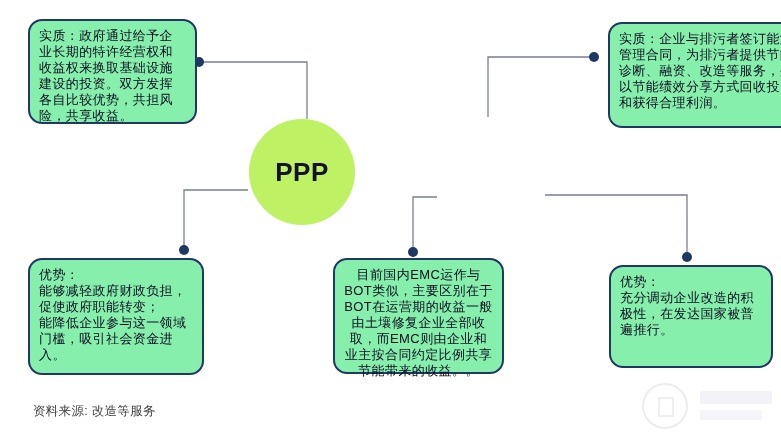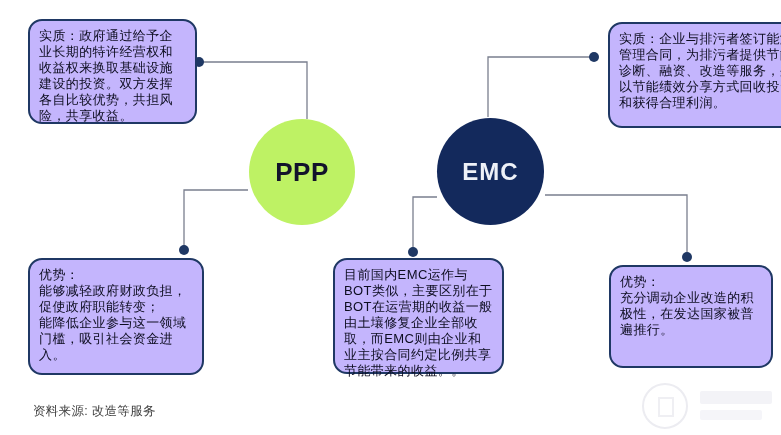--- a/index.html
+++ b/index.html
@@ -8,21 +8,21 @@
     width:781px;height:435px;
     background:#ffffff;
     font-family:"Liberation Sans","DejaVu Sans",sans-serif;
     overflow:hidden;
   }
   .connectors{position:absolute;left:0;top:0;width:781px;height:435px;}
   .box{
     position:absolute;
     border:2.5px solid #1F3864;
     border-radius:14px;
-    background:#c4b5fd;
+    background:#86efac;
     color:#0d0d20;
     font-size:13px;
     line-height:16px;
     letter-spacing:0.4px;
     padding:7px 9px 6px 9px;
     box-sizing:border-box;
     white-space:pre-line;
   }
   .circle{
     position:absolute;
@@ -36,21 +36,21 @@
     font-size:26px;letter-spacing:0.5px;
   }
   .circle.emc{
     left:437px;top:118px;width:107px;height:107px;
     background:#13295c;color:#eef1f8;
     font-size:24px;letter-spacing:1px;
   }
   .box.tl{left:28px;top:19px;width:169px;height:105px;}
   .box.tr{left:608px;top:22px;width:198px;height:106px;}
   .box.bl{left:28px;top:258px;width:176px;height:117px;}
-  .box.bm{left:333px;top:258px;width:171px;height:116px;}
+  .box.bm{left:333px;top:258px;width:171px;height:116px;text-align:center;}
   .box.br{left:609px;top:265px;width:164px;height:103px;}
   .source{
     position:absolute;left:33px;top:403px;
     font-size:12.5px;color:#3f3f3f;letter-spacing:0.3px;
   }
   
   .watermark{position:absolute;left:638px;top:383px;width:140px;height:50px;}
   .wm-seal{
     position:absolute;left:4px;top:0px;width:46px;height:46px;
     border:2px solid #ececf1;border-radius:50%;box-sizing:border-box;
@@ -92,23 +92,20 @@
   </svg>
 
   <div class="box tl">实质：政府通过给予企业长期的特许经营权和收益权来换取基础设施建设的投资。双方发挥各自比较优势，共担风险，共享收益。</div>
 
   <div class="box tr">实质：企业与排污者签订能源管理合同，为排污者提供节能诊断、融资、改造等服务，并以节能绩效分享方式回收投资和获得合理利润。</div>
 
   <div class="circle ppp">
     <span>PPP</span>
   </div>
 
-  <div class="circle emc">
-    <span>EMC</span>
-  </div>
 
   <div class="box bl">优势：
 能够减轻政府财政负担，促使政府职能转变；
 能降低企业参与这一领域门槛，吸引社会资金进入。</div>
 
   <div class="box bm">目前国内EMC运作与BOT类似，主要区别在于BOT在运营期的收益一般由土壤修复企业全部收取，而EMC则由企业和业主按合同约定比例共享节能带来的收益。。</div>
 
   <div class="box br">优势：
 充分调动企业改造的积极性，在发达国家被普遍推行。</div>
 

